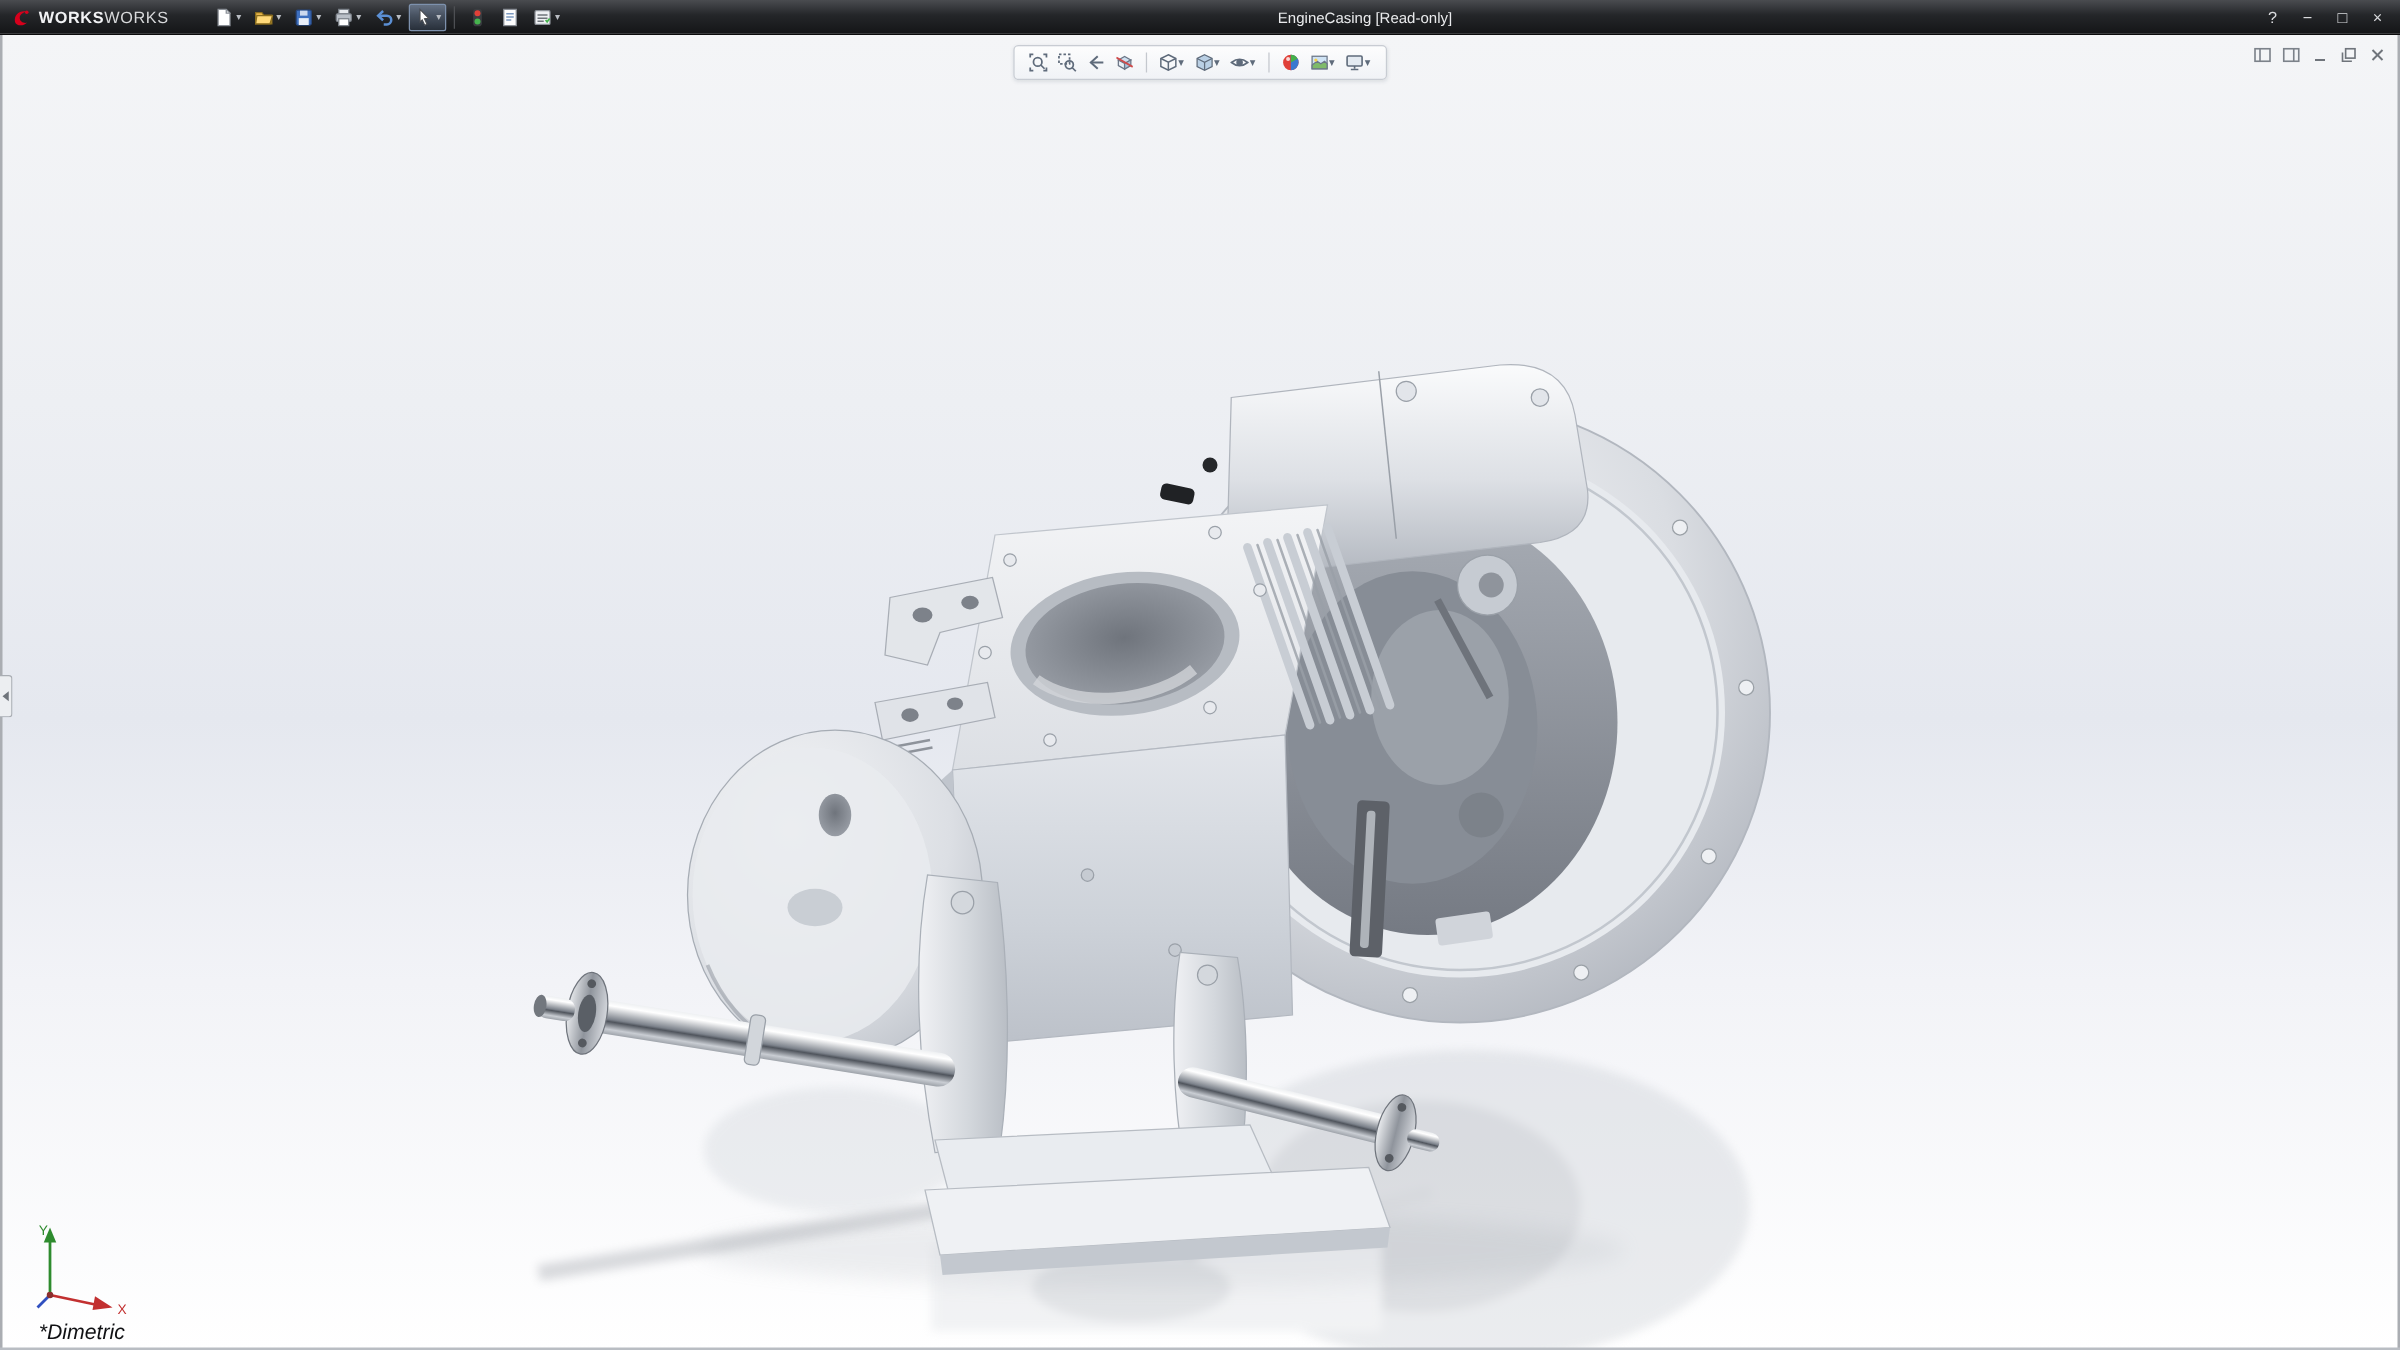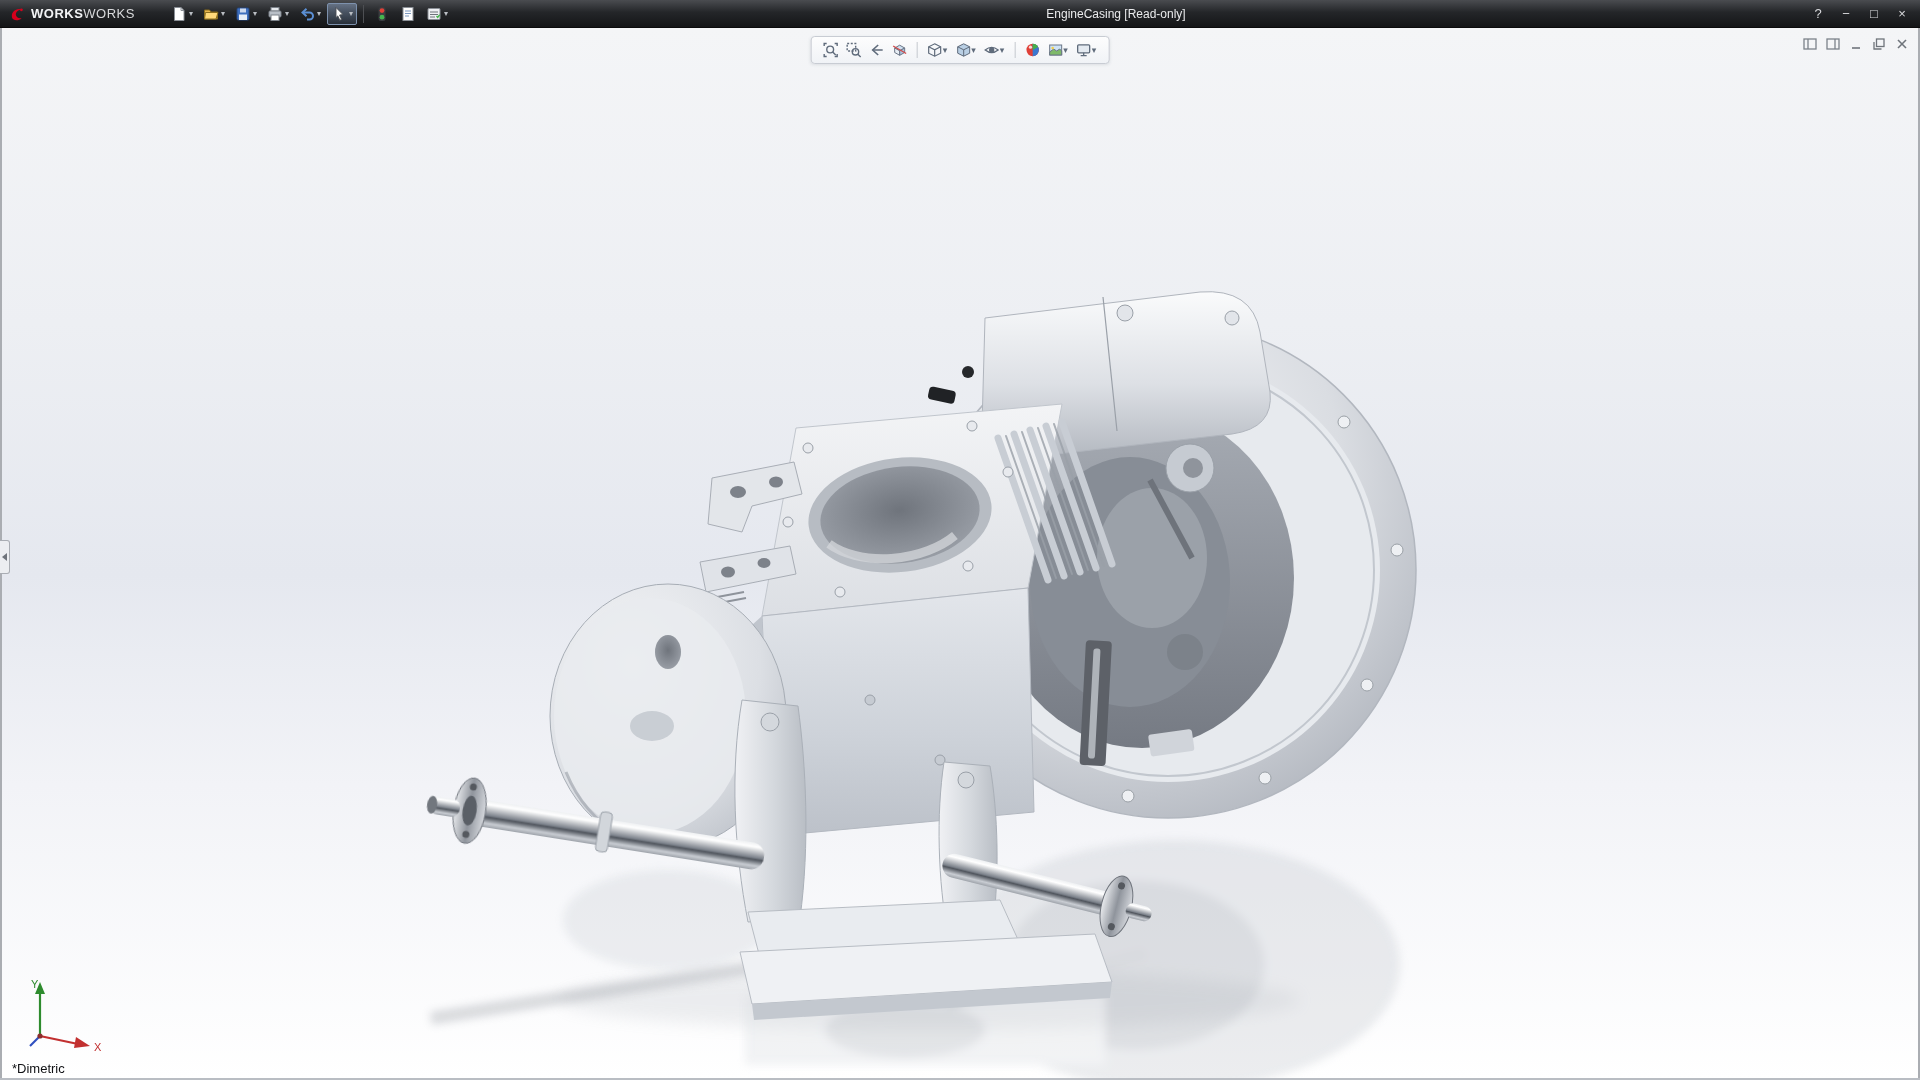--- a/index.html
+++ b/index.html
@@ -27,21 +27,21 @@
     background:transparent; border:1px solid transparent; border-radius:2px; cursor:default;
   }
   .tb-btn.active {
     border:1px solid #7d91ad;
     background:linear-gradient(180deg, rgba(150,175,210,.45), rgba(90,115,150,.25));
   }
   .tb-caret { font-size:8px; color:#b9bdc3; line-height:1; margin-left:1px; }
   .tb-sep { width:1px; height:18px; background:#4d4f53; margin:0 4px; }
 
   .doc-title {
-    position:absolute; left:1116px; top:0; transform:translateX(-50%);
+    position:absolute; left:1092px; top:0; transform:translateX(-50%);
     height:28px; line-height:28px; color:#e9eaec; font-size:12px; white-space:nowrap;
   }
   .win-controls { position:absolute; right:8px; top:0; height:28px; display:flex; align-items:center; gap:8px; }
   .win-btn {
     color:#d9dadd; font-size:13px; width:20px; height:20px; line-height:20px;
     text-align:center; border-radius:2px; cursor:default;
   }
 
   
   .viewport {
@@ -71,21 +71,21 @@
 
   
   .panel-handle {
     position:absolute; left:0; top:512px; width:10px; height:34px;
     background:#eceef1; border:1px solid #a9adb3; border-left:none;
     border-radius:0 3px 3px 0; display:flex; align-items:center; justify-content:center;
   }
   .panel-arrow { width:0; height:0; border-top:4px solid transparent; border-bottom:4px solid transparent; border-right:5px solid #6f747b; }
 
   .view-label {
-    position:absolute; left:12px; bottom:4px; font-size:13px; color:#101114;
+    position:absolute; left:31px; bottom:4px; font-size:17px; color:#101114;font-style:italic;
   }
   .triad { position:absolute; left:20px; bottom:26px; }
 
   .model-svg { position:absolute; top:0; left:0; }
   .icon16 { width:16px; height:16px; display:block; }
   .icon18 { width:18px; height:18px; display:block; }
 </style>
 </head>
 <body>
 

